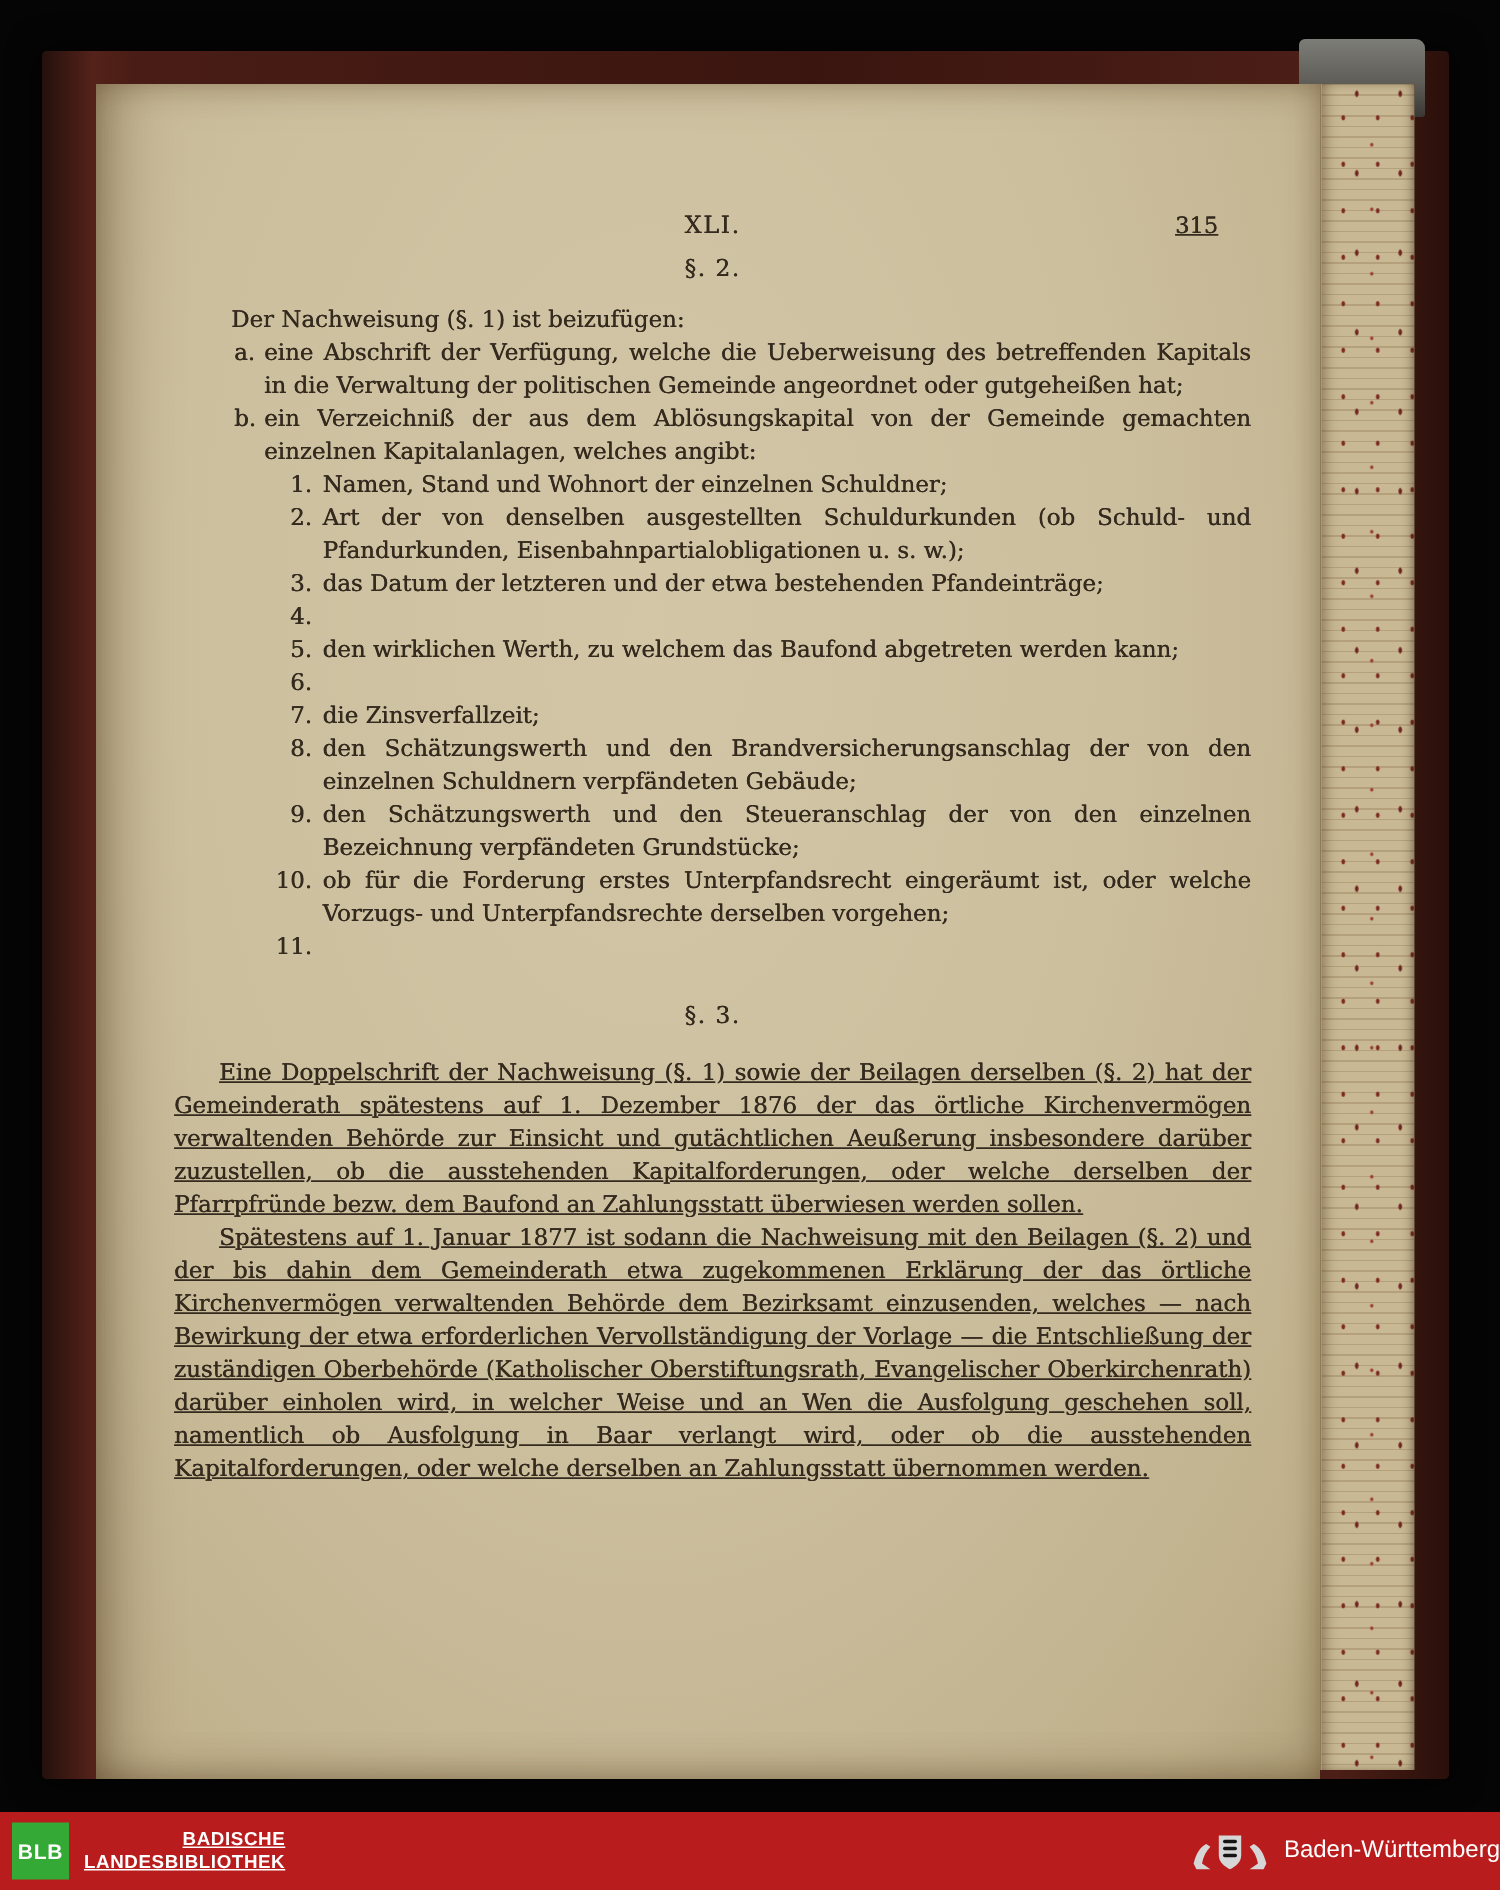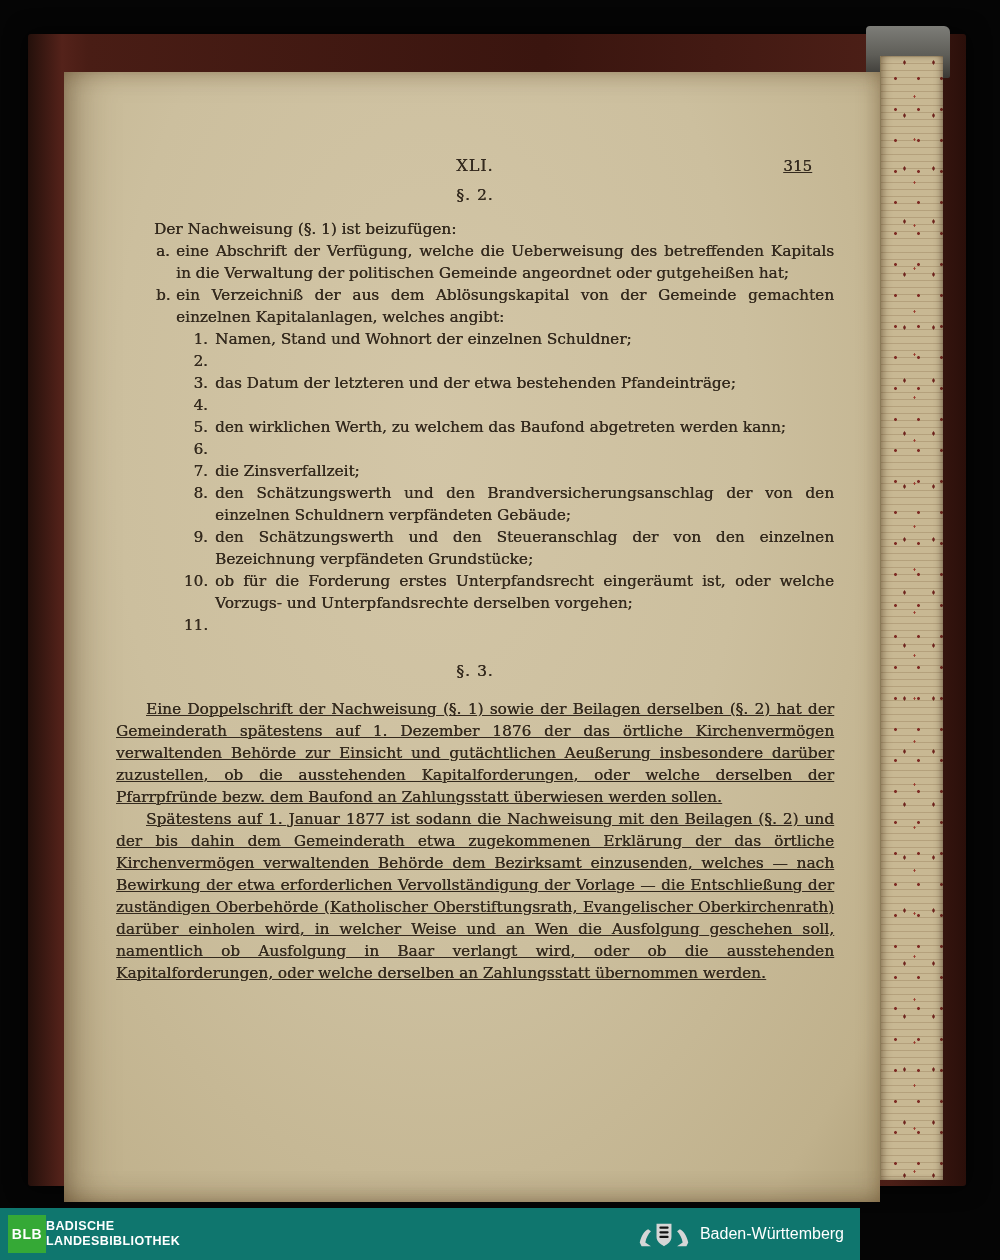--- a/index.html
+++ b/index.html
@@ -37,49 +37,49 @@
     position:absolute;left:64px;top:56px;width:816px;height:1130px;
     background:radial-gradient(ellipse at 45% 32%, #d3c6a7 0%, #ccbf9e 50%, #c0b18c 88%, #b2a27c 100%);
     box-shadow:
       inset 28px 0 46px -24px rgba(70,45,20,.55),
       inset -10px 0 24px -12px rgba(95,65,30,.4),
       inset 0 -14px 30px -16px rgba(80,55,25,.45),
       inset 0 10px 24px -14px rgba(80,55,25,.35);
     box-sizing:border-box;
     padding:84px 46px 0 52px;
     color:#342a1e;
-    margin-top:16px;
   }
   .scan-page *{text-shadow:0.25px 0 0 currentColor;}
   .header-row{position:relative;height:22px;font-size:16px;}
   .chapter{position:absolute;left:0;right:0;text-align:center;letter-spacing:1px;}
   .pagenum{position:absolute;right:22px;top:1px;font-size:15px;text-decoration:underline;}
   .sec-head{text-align:center;font-size:15.5px;margin:8px 0 14px 0;letter-spacing:1px;}
   .body-text{font-size:15.3px;line-height:22px;text-align:justify;}
   .intro{margin:0;text-indent:38px;}
   .item-l{display:flex;padding-left:40px;}
   .item-l .lbl{flex:none;width:20px;}
   .item-n{display:flex;padding-left:66px;}
   .item-n .lbl{flex:none;width:26px;text-align:right;margin-right:7px;}
   .item-l .txt,.item-n .txt{flex:1;text-align:justify;}
   .sec-head.s3{margin:24px 0 16px 0;}
   .para{margin:0;text-indent:30px;text-decoration:underline;}
   
   .footer{
-    position:absolute;left:0;bottom:0;width:860px;height:52px;background:#0f766e;
+    position:absolute;left:0;bottom:0;width:1000px;height:52px;background:#b91c1c;
     display:flex;align-items:center;
     font-family:"Liberation Sans", sans-serif;
+    text-align:right;
   }
   .blb-logo{
     width:38px;height:38px;margin-left:8px;background:#35a936;
     display:flex;align-items:center;justify-content:center;
     color:#ffffff;font-weight:bold;font-size:14px;letter-spacing:.5px;
   }
-  .lib-name{margin-left:0;color:#ffffff;font-weight:bold;font-size:12.5px;line-height:15px;letter-spacing:.4px;}
-  .footer-right{margin-left:auto;margin-right:16px;display:flex;align-items:center;gap:8px;}
+  .lib-name{margin-left:10px;color:#ffffff;font-weight:bold;font-size:12.5px;line-height:15px;letter-spacing:.4px;text-decoration:underline;}
+  .footer-right{margin-left:auto;margin-right:0;display:flex;align-items:center;gap:8px;}
   .coa{width:56px;height:34px;display:block;}
   .region{color:#ffffff;font-size:16px;}
 </style>
 </head>
 <body>
 
 <div class="book-cover"></div>
 <div class="book-head"></div>
 <div class="page-edges"></div>
 
@@ -102,20 +102,21 @@
       <span class="lbl">b.</span>
       <span class="txt">ein Verzeichniß der aus dem Ablösungskapital von der Gemeinde gemachten einzelnen Kapitalanlagen, welches angibt:</span>
     </div>
 
     <div class="item-n">
       <span class="lbl">1.</span>
       <span class="txt">Namen, Stand und Wohnort der einzelnen Schuldner;</span>
     </div>
     <div class="item-n">
       <span class="lbl">2.</span>
+      <span class="txt">Art der von denselben ausgestellten Schuldurkunden (ob Schuld- und Pfandurkunden, Eisenbahnpartialobligationen u. s. w.);</span>
     </div>
     <div class="item-n">
       <span class="lbl">3.</span>
       <span class="txt">das Datum der letzteren und der etwa bestehenden Pfandeinträge;</span>
     </div>
     <div class="item-n">
       <span class="lbl">4.</span>
     </div>
     <div class="item-n">
       <span class="lbl">5.</span>

